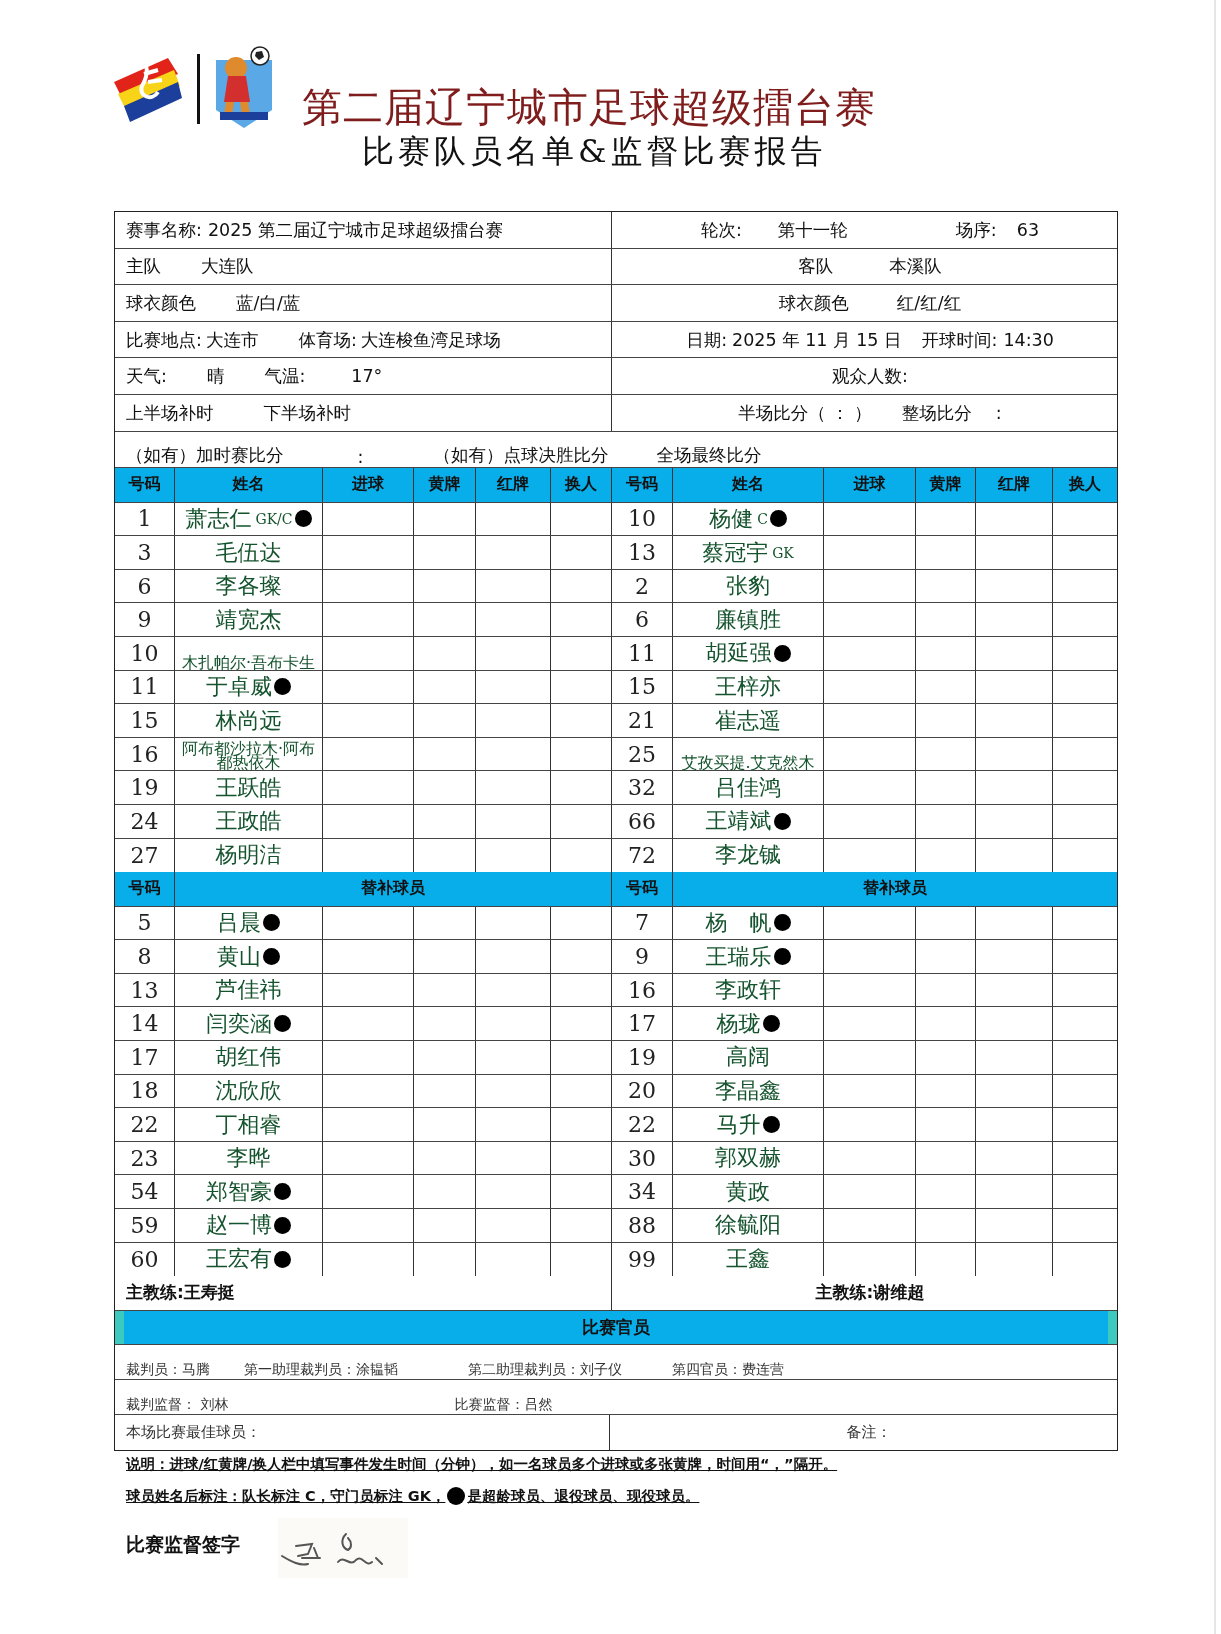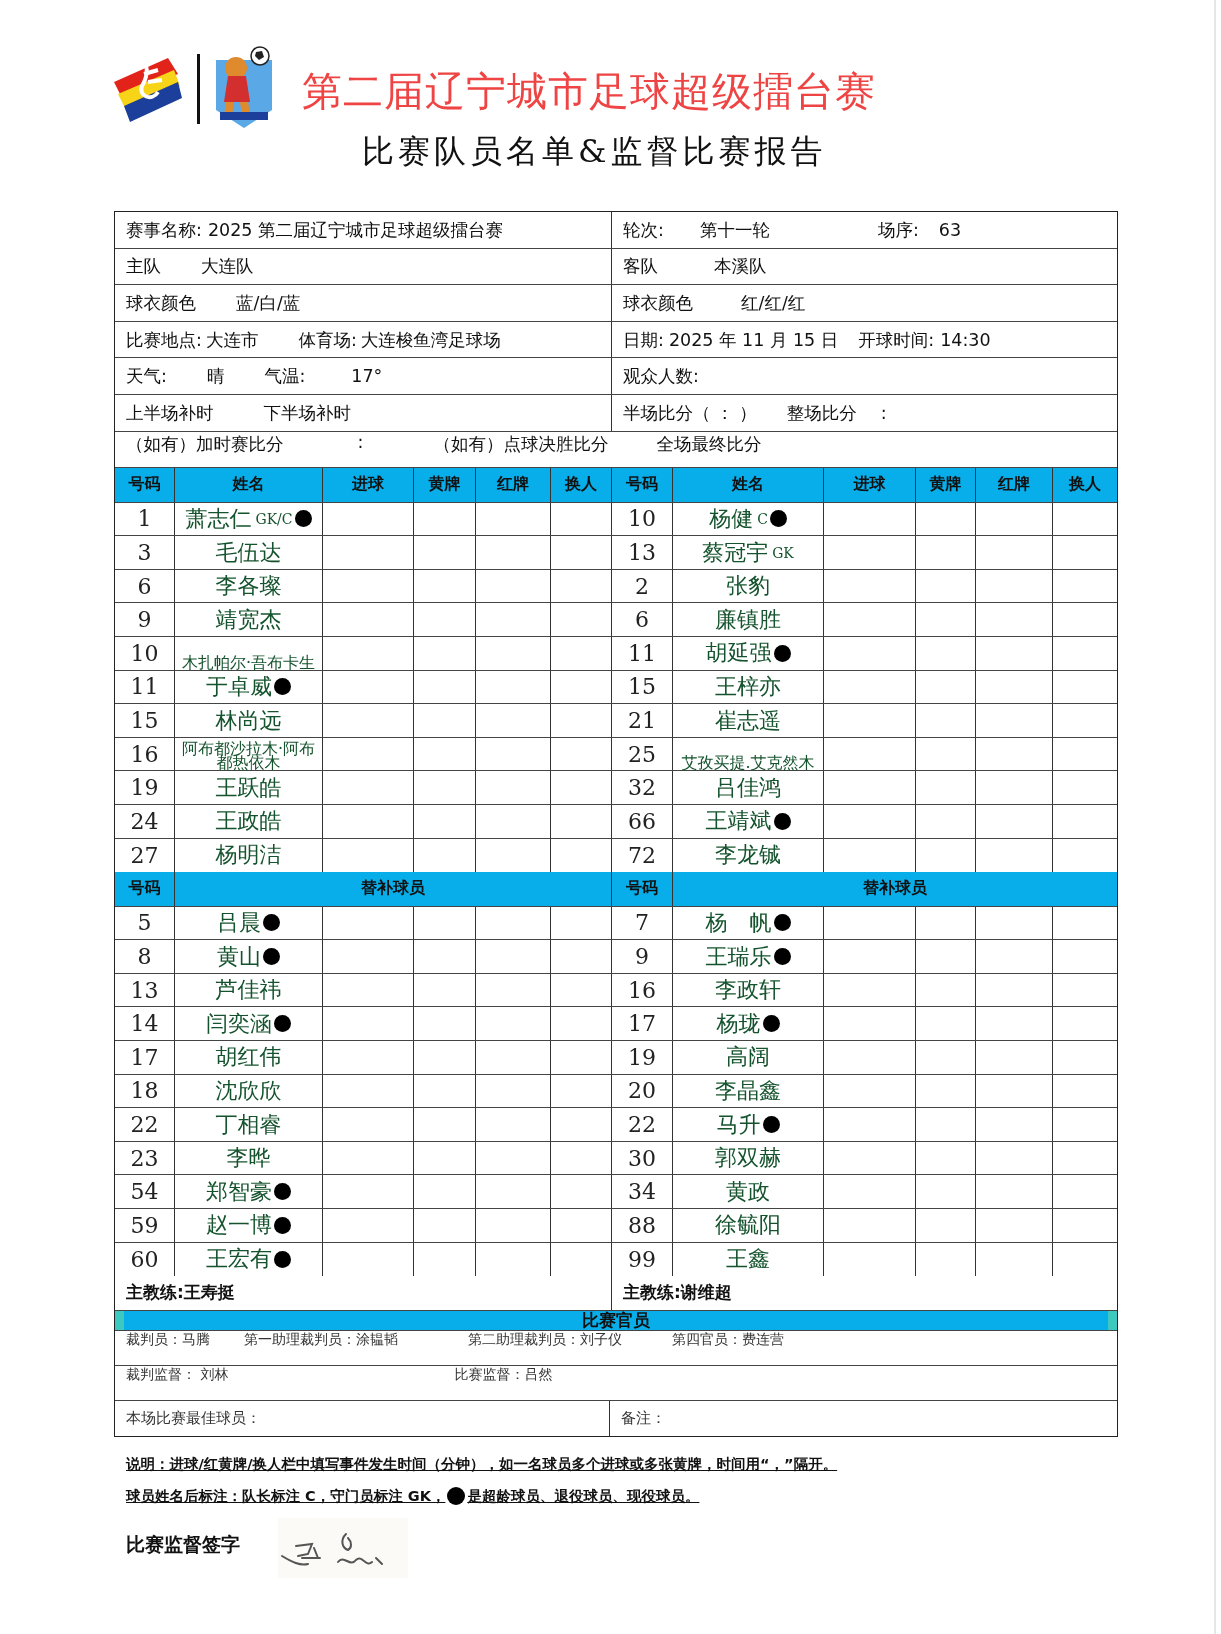--- a/index.html
+++ b/index.html
@@ -4,31 +4,31 @@
 <style>
   * { box-sizing: border-box; margin: 0; padding: 0; }
   html, body { width: 1221px; height: 1634px; background: #ffffff; overflow: hidden; }
   body { position: relative; font-family: "DejaVu Sans", "Liberation Sans", sans-serif; color: #111; }
   .edge-line { position: absolute; left: 1214px; top: 0; width: 2px; height: 1634px; background: #e6e6e6; }
 
   
   .logo1 { position: absolute; left: 108px; top: 52px; width: 76px; height: 72px; }
   .logo-divider { position: absolute; left: 197px; top: 54px; width: 3px; height: 70px; background: #111; }
   .logo2 { position: absolute; left: 212px; top: 46px; width: 64px; height: 84px; }
-  .title-main { position: absolute; left: 302px; top: 64px; font-family: Liberation Sans, sans-serif; font-size: 40px; letter-spacing: 1px; color: #ef4444; white-space: nowrap; }
+  .title-main { position: absolute; left: 302px; top: 80px; font-family: Liberation Sans, sans-serif; font-size: 40px; letter-spacing: 1px; color: #7f1d1d; white-space: nowrap; }
   .title-sub { position: absolute; left: 362px; top: 130px; font-family: "DejaVu Serif", "Liberation Serif", serif; font-size: 32px; letter-spacing: 4px; color: #111; white-space: nowrap; }
 
   
   .sheet { position: absolute; left: 114px; top: 211px; width: 1004px; border: 1.5px solid #222; }
   .row { display: flex; border-bottom: 1.5px solid #444; }
   .row:last-child { border-bottom: none; }
   .info-row { height: 36.6px; }
   .half { width: 497px; border-right: 1.5px solid #333; display: flex; align-items: center; padding-left: 11px; font-size: 17.5px; white-space: nowrap; }
-  .half.r { width: auto; flex: 1; border-right: none; padding-left: 11px; }
-  .full { flex: 1; display: flex; align-items: flex-start; padding-left: 11px; font-size: 17.5px; white-space: nowrap; }
+  .half.r { width: auto; flex: 1; border-right: none; padding-left: 11px; justify-content: center; }
+  .full { flex: 1; display: flex; align-items: flex-end; padding-left: 11px; font-size: 17.5px; white-space: nowrap; }
   .gap { display: inline-block; }
 
   .thead { height: 34.5px; background: #08aeea; }
   .thead .c { font-weight: bold; font-size: 16px; color: #111; display: flex; align-items: center; justify-content: center; border-right: 1.5px solid #333; }
   .prow { height: 33.6px; }
   .c { border-right: 1.5px solid #333; display: flex; align-items: center; justify-content: center; }
   .c:last-child { border-right: none; }
   .w-num { width: 60px; }
   .w-name { width: 148px; }
   .w-goal { width: 91px; }
@@ -42,21 +42,21 @@
   .w-r2 { width: 77px; }
   .w-sub2 { flex: 1; }
   .prow .num { font-family: "DejaVu Serif", "Liberation Serif", serif; font-size: 22px; color: #222; }
   .prow .nm { font-family: "DejaVu Serif", "Liberation Serif", serif; font-size: 22px; color: #14532d; white-space: nowrap; }
   .prow .nm.small { font-size: 16px; line-height: 14px; white-space: normal; text-align: center; padding: 0 4px; align-items: flex-end; }
   .tag { font-size: 14px; }
   .dot { display: inline-block; width: 17px; height: 17px; border-radius: 50%; background: #000; margin-left: 2px; vertical-align: middle; }
 
   .coach-row { height: 34.5px; }
   .coach-row .half, .coach-row .half.r { font-weight: bold; font-size: 17px; }
-  .officials-bar { height: 20px; background: #08aeea; display: flex; align-items: center; justify-content: center; font-weight: bold; font-size: 17px; position: relative; border-bottom: 1.5px solid #444; text-align: center; }
+  .officials-bar { height: 34px; background: #08aeea; display: flex; align-items: center; justify-content: center; font-weight: bold; font-size: 17px; position: relative; border-bottom: 1.5px solid #444; text-align: center; }
   .officials-bar .acc-l { position: absolute; left: 0; top: 0; width: 9px; height: 100%; background: #3cc9c0; }
   .officials-bar .acc-r { position: absolute; right: 0; top: 0; width: 9px; height: 100%; background: #3cc9c0; }
   .off-row { height: 35px; font-family: "DejaVu Serif", "Liberation Serif", serif; font-size: 15px; color: #333; }
   .off-row .full { font-size: 14px; }
   .off-row .half { font-size: 15px; width: 495px; }
 
   .notes { position: absolute; left: 126px; top: 1448px; font-size: 14.5px; font-weight: bold; color: #111; white-space: nowrap; }
   .notes div { height: 32px; display: flex; align-items: center; text-decoration: underline; }
   .notes .dot { width: 18px; height: 18px; margin: 0 2px 0 2px; }
   .sig-label { position: absolute; left: 126px; top: 1532px; font-size: 19px; font-weight: bold; color: #111; }

